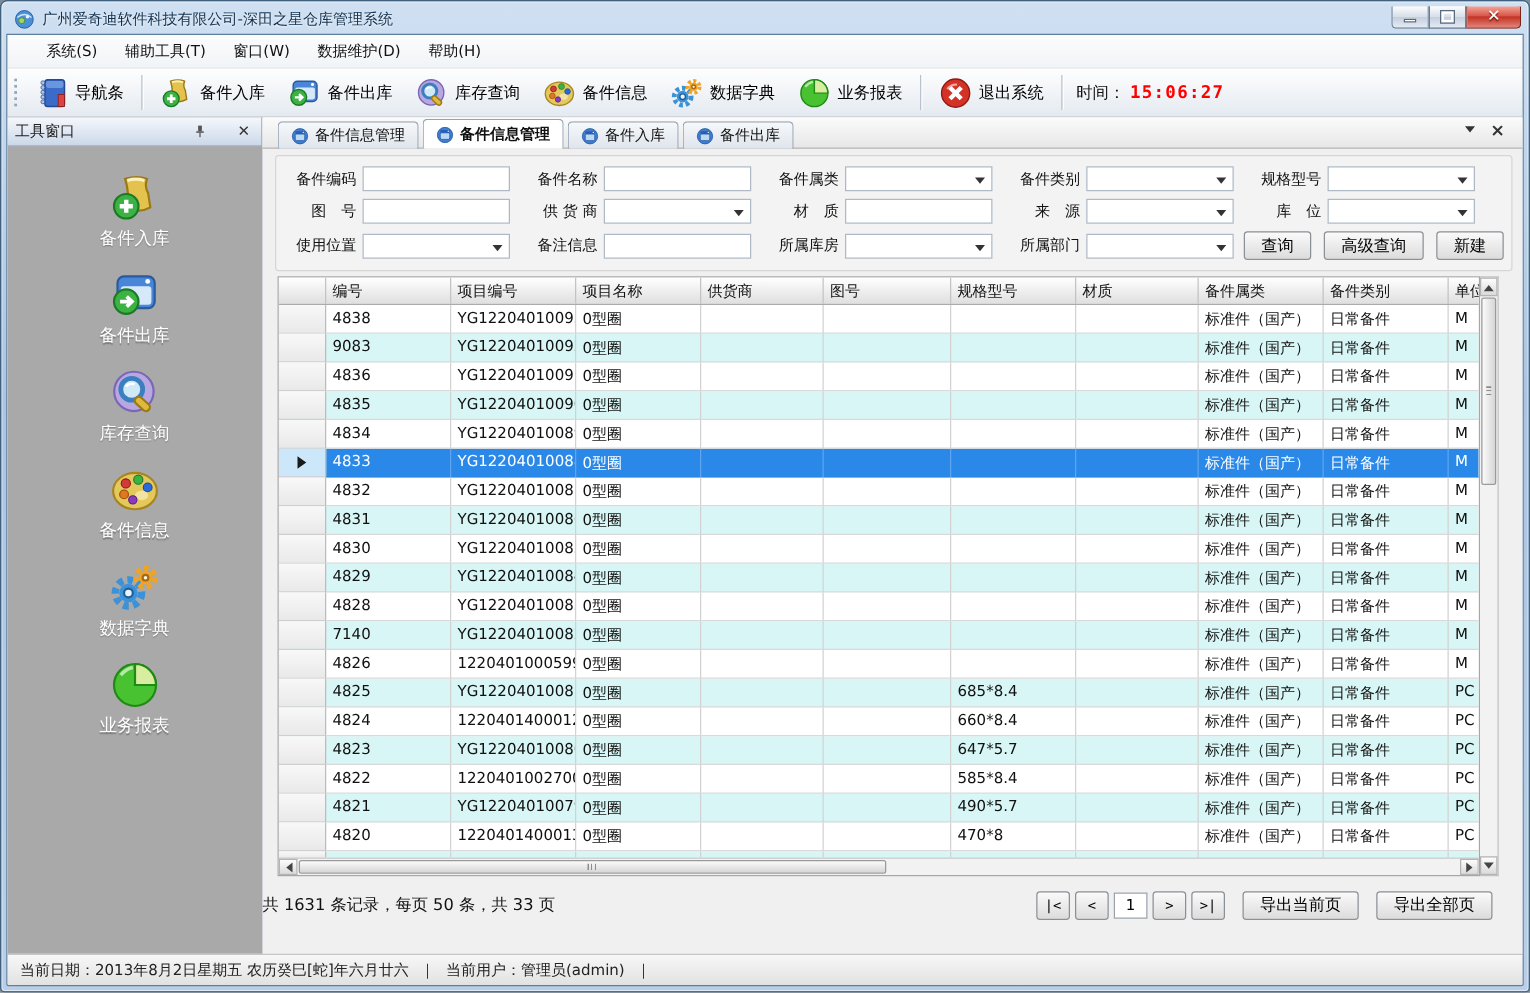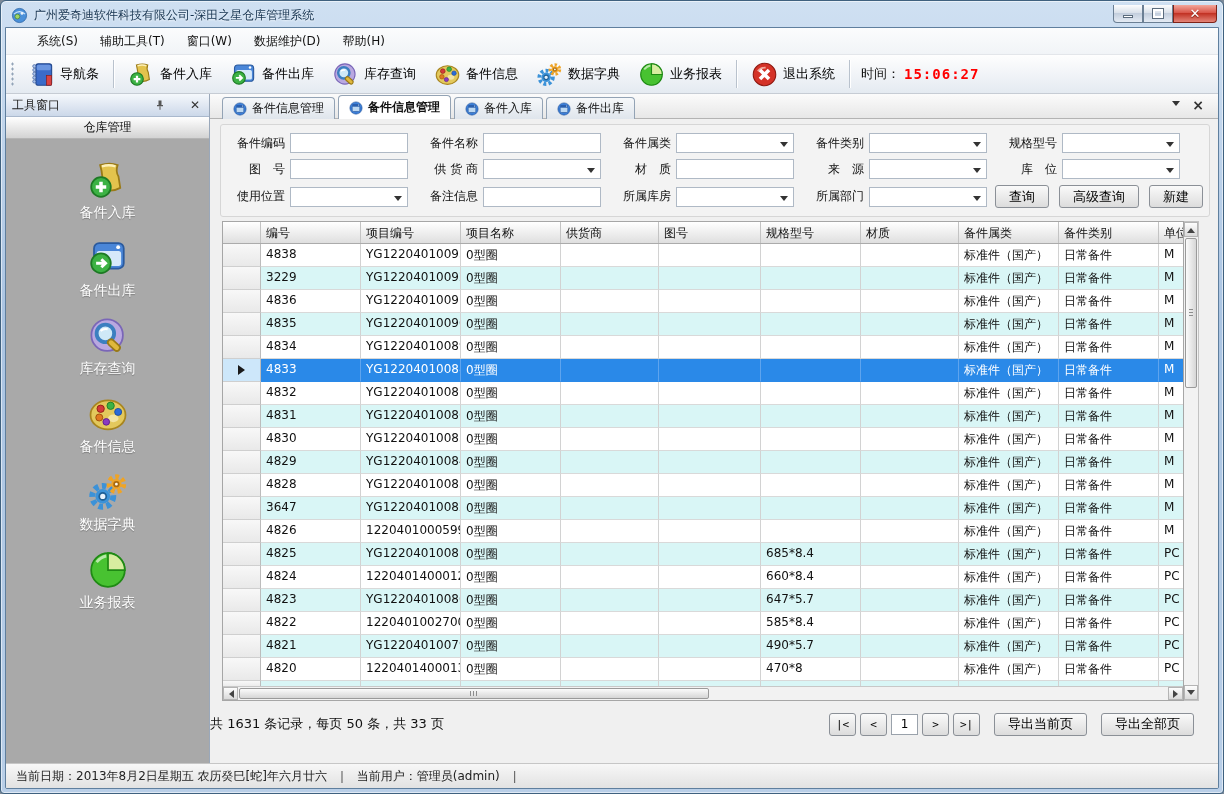--- a/index.html
+++ b/index.html
@@ -255,21 +255,20 @@
           <span class="side-title">工具窗口</span>
           <span class="side-tool">
               <svg viewBox="0 0 24 24">
                 <rect x="9" y="3" width="6" height="9" fill="#555"></rect>
                 <rect x="6" y="12" width="12" height="2.5" fill="#555"></rect>
                 <rect x="11" y="14.5" width="2" height="7" fill="#555"></rect>
               </svg>
             </span>
           <span class="side-tool">✕</span>
         </div>
-        <div class="side-section">仓库管理</div>
         <div class="side-body">
             <div class="side-item">
               <span class="big-icon"><svg viewBox="0 0 24 24">
                   <path d="M7.5 3.5 Q13 1.8 17.5 3.5 Q16.2 7 18 10 L19 16.5 Q13.5 19.5 8.5 16.8 Q9.5 10 7.5 3.5 Z" fill="#e3c34d" stroke="#9a7a18" stroke-width="1"></path>
                   <path d="M8.5 4.2 Q12.5 3 16.3 4.2" stroke="#fdf0b8" stroke-width="1.4" fill="none"></path>
                   <circle cx="8" cy="16" r="5.6" fill="#3cb244" stroke="#1d7a24"></circle>
                   <path d="M8 13 V19 M5 16 H11" stroke="#fff" stroke-width="2"></path>
                 </svg></span>
               <div class="side-label">备件入库</div>
             </div>
@@ -466,21 +465,21 @@
                   <div class="tcell" style="width: 98px;"></div>
                   <div class="tcell" style="width: 102px;"></div>
                   <div class="tcell" style="width: 100px;"></div>
                   <div class="tcell" style="width: 98px;"></div>
                   <div class="tcell" style="width: 100px;">标准件（国产）</div>
                   <div class="tcell" style="width: 100px;">日常备件</div>
                   <div class="tcell" style="width: 26px;">M</div>
                 </div>
                 <div class="trow">
                   <div class="selcell" style="width: 38px;"></div>
-                  <div class="tcell" style="width: 100px;">3229</div>
+                  <div class="tcell" style="width: 100px;">9083</div>
                   <div class="tcell" style="width: 100px;">YG12204010092</div>
                   <div class="tcell" style="width: 100px;">0型圈</div>
                   <div class="tcell" style="width: 98px;"></div>
                   <div class="tcell" style="width: 102px;"></div>
                   <div class="tcell" style="width: 100px;"></div>
                   <div class="tcell" style="width: 98px;"></div>
                   <div class="tcell" style="width: 100px;">标准件（国产）</div>
                   <div class="tcell" style="width: 100px;">日常备件</div>
                   <div class="tcell" style="width: 26px;">M</div>
                 </div>
@@ -598,21 +597,21 @@
                   <div class="tcell" style="width: 98px;"></div>
                   <div class="tcell" style="width: 102px;"></div>
                   <div class="tcell" style="width: 100px;"></div>
                   <div class="tcell" style="width: 98px;"></div>
                   <div class="tcell" style="width: 100px;">标准件（国产）</div>
                   <div class="tcell" style="width: 100px;">日常备件</div>
                   <div class="tcell" style="width: 26px;">M</div>
                 </div>
                 <div class="trow">
                   <div class="selcell" style="width: 38px;"></div>
-                  <div class="tcell" style="width: 100px;">3647</div>
+                  <div class="tcell" style="width: 100px;">7140</div>
                   <div class="tcell" style="width: 100px;">YG12204010082</div>
                   <div class="tcell" style="width: 100px;">0型圈</div>
                   <div class="tcell" style="width: 98px;"></div>
                   <div class="tcell" style="width: 102px;"></div>
                   <div class="tcell" style="width: 100px;"></div>
                   <div class="tcell" style="width: 98px;"></div>
                   <div class="tcell" style="width: 100px;">标准件（国产）</div>
                   <div class="tcell" style="width: 100px;">日常备件</div>
                   <div class="tcell" style="width: 26px;">M</div>
                 </div>

